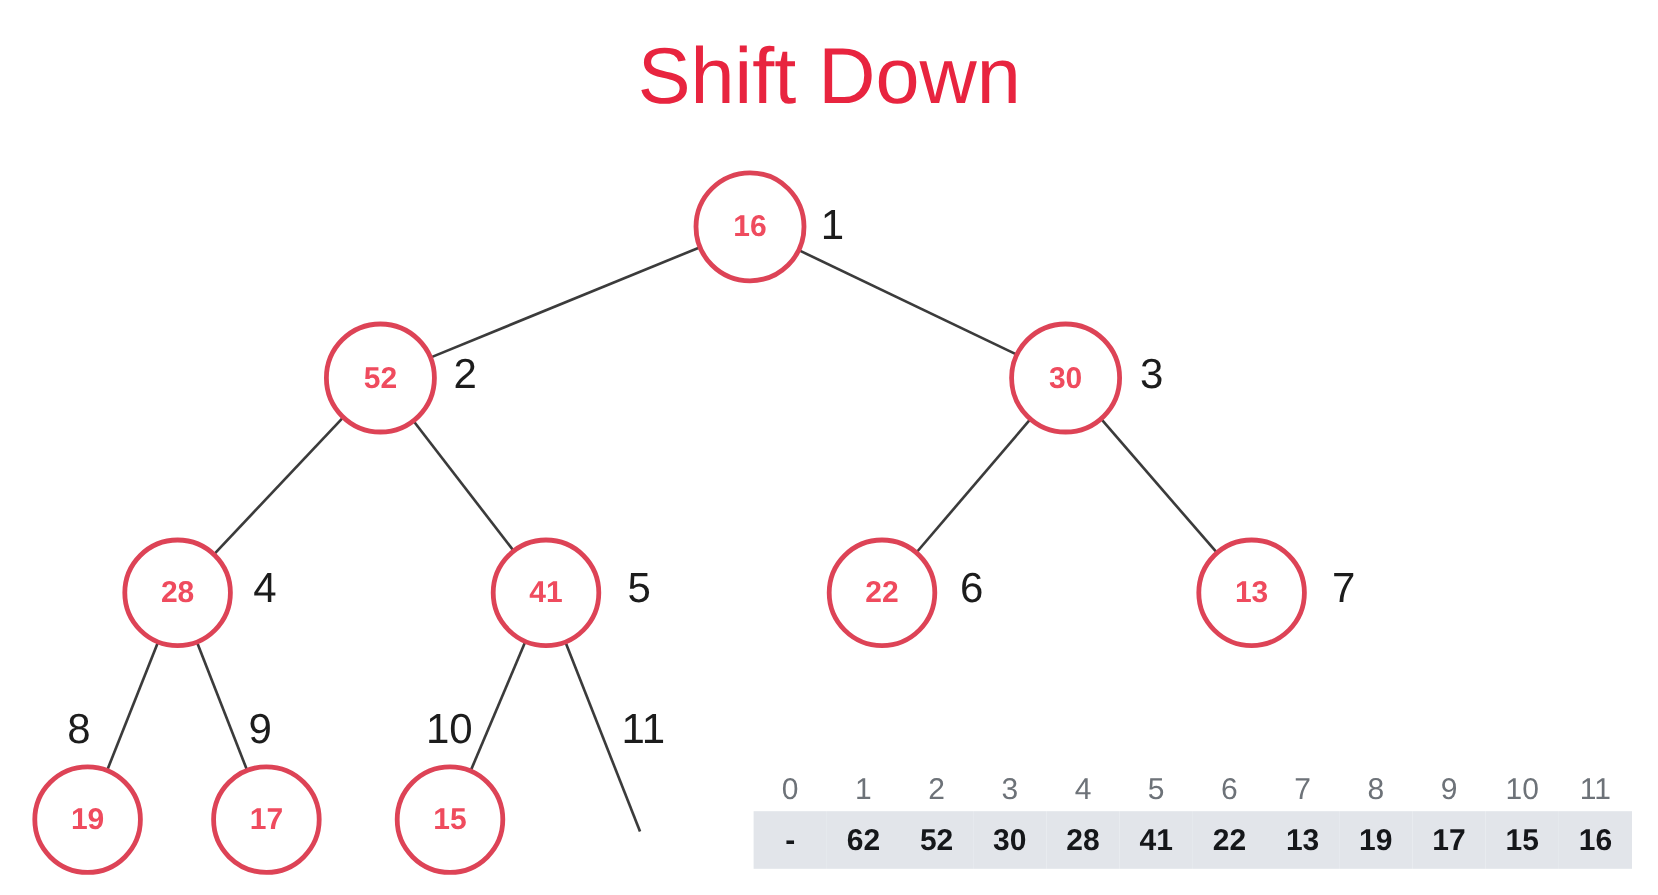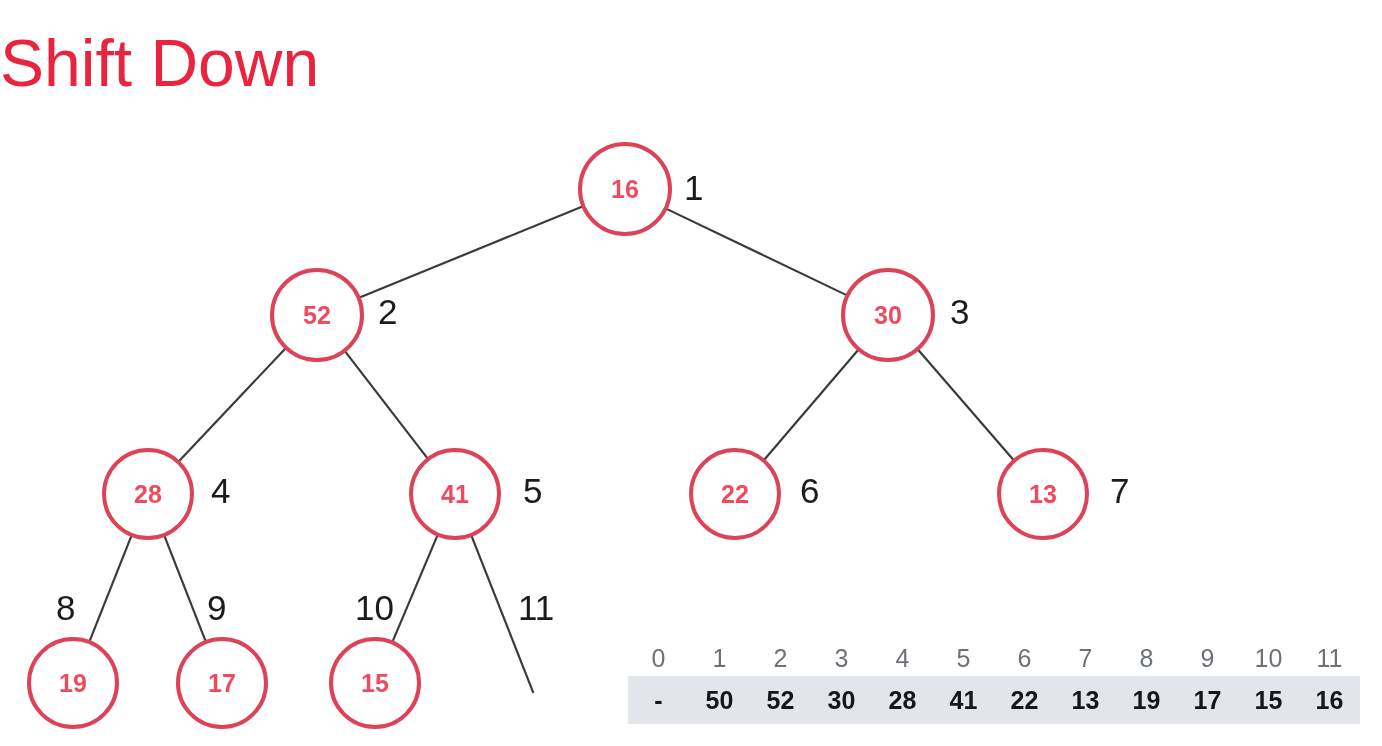--- a/index.html
+++ b/index.html
@@ -19,21 +19,21 @@
     left: 0; top: 0;
     width: 1382px;
     height: 746px;
     background: #ffffff;
   }
   .title {
     position: absolute;
     left: 0;
     top: 30px;
     width: 1382px;
-    text-align: left;
+    text-align: center;
     font-family: "Liberation Sans", sans-serif;
     font-size: 66px;
     font-weight: 400;
     color: #e8243f;
     letter-spacing: 0px;
     line-height: 1;
   }
   svg.edges {
     position: absolute;
     left: 0; top: 0;
@@ -188,21 +188,21 @@
             <td>5</td>
             <td>6</td>
             <td>7</td>
             <td>8</td>
             <td>9</td>
             <td>10</td>
             <td>11</td>
           </tr>
         <tr class="vals" id="array-value-row">
             <td>-</td>
-            <td>50</td>
+            <td>62</td>
             <td>52</td>
             <td>30</td>
             <td>28</td>
             <td>41</td>
             <td>22</td>
             <td>13</td>
             <td>19</td>
             <td>17</td>
             <td>15</td>
             <td>16</td>

